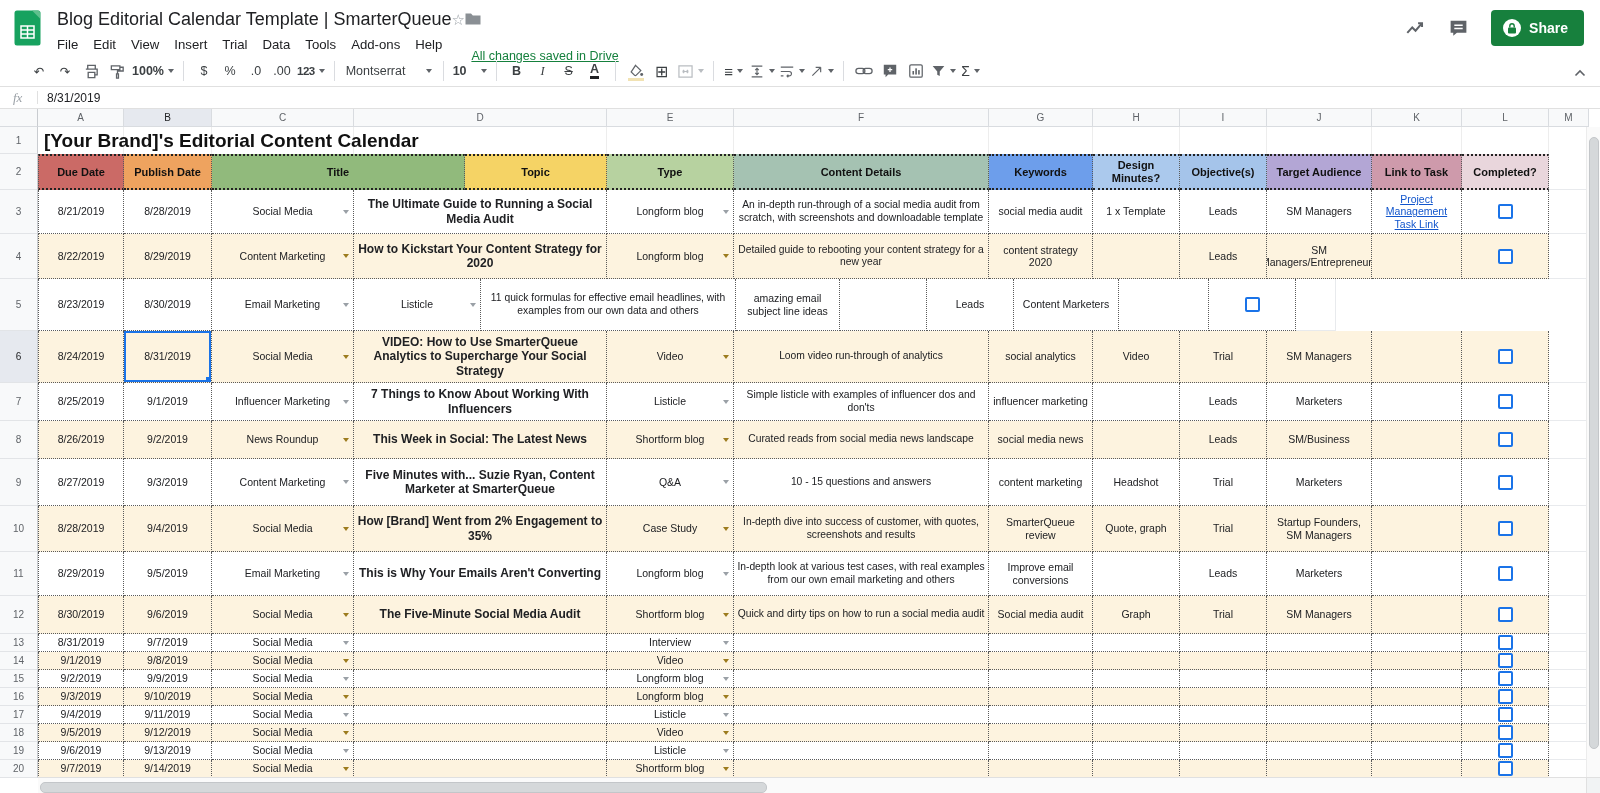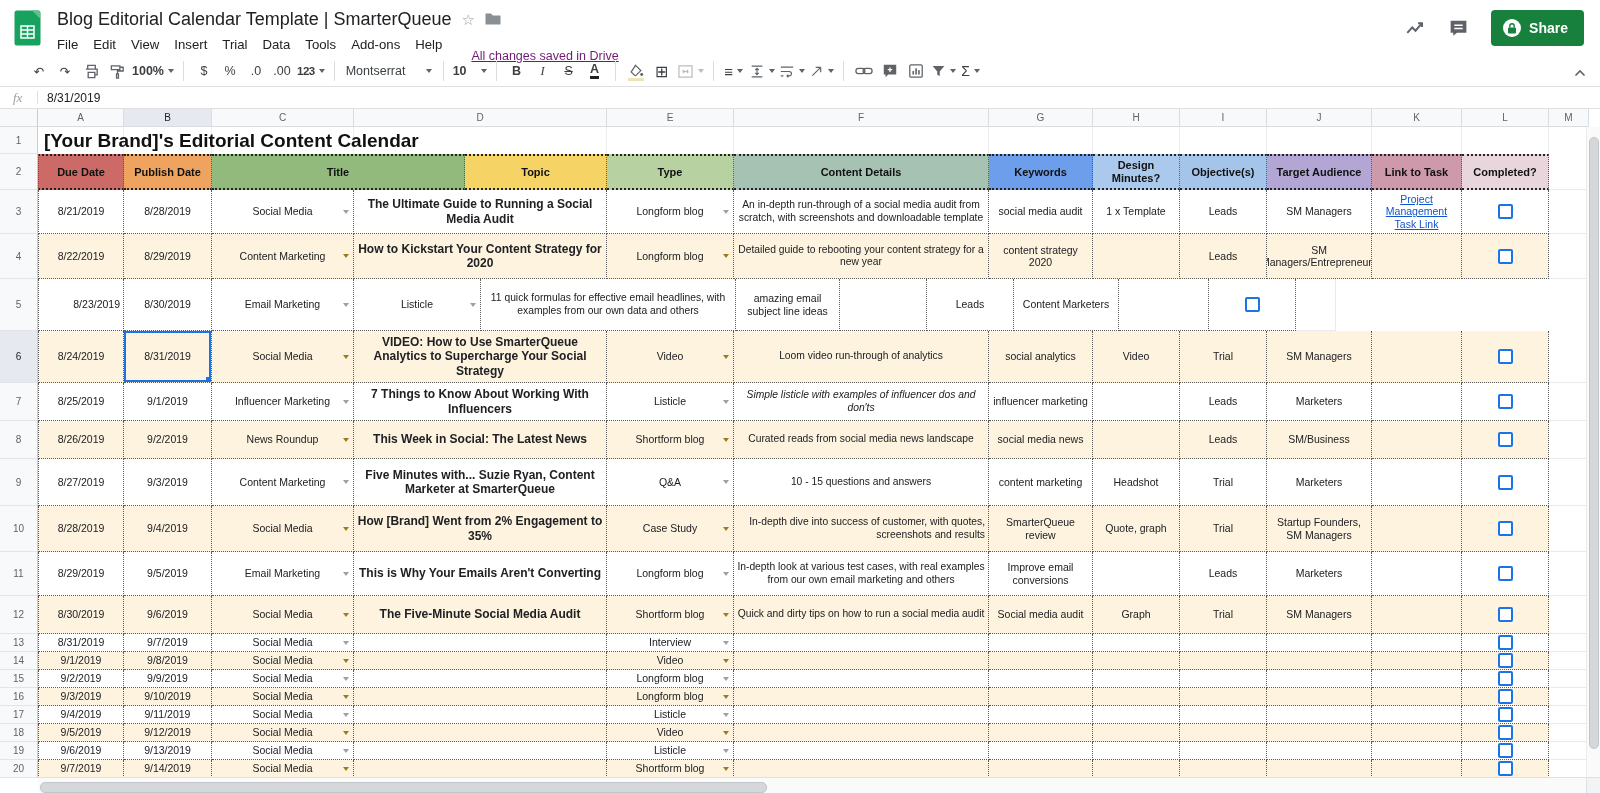--- a/index.html
+++ b/index.html
@@ -3,27 +3,27 @@
 <meta charset="utf-8">
 <style>
   html,body{margin:0;padding:0;background:#fff;}
   .app{width:1600px;height:793px;position:relative;overflow:hidden;background:#fff;
        font-family:"Liberation Sans",sans-serif;color:#202124;}
 
   
   .topbar{height:56px;display:flex;align-items:flex-start;position:relative;}
   .logo{margin:10px 0 0 14px;flex:none;}
   .tb-main{margin-left:16px;margin-top:8px;}
-  .title-row{display:flex;align-items:center;gap:10px;height:22px;}
+  .title-row{display:flex;align-items:center;height:22px;}
   .doc-title{font-size:18px;color:#202124;}
   .star{font-size:15px;color:#9aa0a6;line-height:1;}
   .menubar{display:flex;align-items:center;height:24px;margin-top:2px;}
   .menubar [data-repeat]{display:contents;}
   .menu-item{font-size:13.2px;color:#202124;margin-right:15px;cursor:default;}
-  .saved{font-size:12.5px;color:#701a75;text-decoration:underline;margin-left:14px;margin-top:24px;}
+  .saved{font-size:12.5px;color:#15803d;text-decoration:underline;margin-left:14px;margin-top:24px;}
   .tb-right{position:absolute;right:16px;top:10px;display:flex;align-items:center;gap:22px;}
   .share{display:flex;align-items:center;gap:8px;height:36px;padding:0 16px 0 12px;border:none;
          border-radius:4px;color:#fff;font-size:14px;font-weight:bold;font-family:inherit;}
   .lockcircle{width:18px;height:18px;border-radius:50%;background:#fff;display:flex;align-items:center;justify-content:center;}
 
   
   .toolbar{height:30px;display:flex;align-items:center;padding-left:26px;border-bottom:1px solid #e0e0e0;position:relative;}
   .tbtn{height:24px;min-width:22px;display:flex;align-items:center;justify-content:center;
         color:#3c4043;font-size:12.5px;margin:0 2px;border-radius:2px;position:relative;}
   .tbtn.wide{min-width:30px;font-weight:bold;}
@@ -381,21 +381,21 @@
             <span class="ctext">SM Managers/Entrepreneurs</span>
           </div>
           <div class="cell c-link" style="width: 90px;"></div>
           <div class="cell c-check" style="width: 87px;">
             <div class="checkbox"></div>
           </div>
           <div class="mcell" style="width: 40px;"></div>
         </div>
         <div class="row" style="height: 52px;">
           <div class="gut">5</div>
-          <div class="cell c-due first" style="width: 86px; justify-content: flex-end;">
+          <div class="cell c-due first" style="width: 86px;">
             <span class="ctext">8/23/2019</span>
           </div>
           <div class="cell c-pub" style="width: 88px;">
             <span class="ctext">8/30/2019</span>
           </div>
           <div class="cell c-topic" style="width: 142px;">
             <span class="ctext">Email Marketing</span>
             <span class="dd"></span>
           </div>
           <div class="cell c-type" style="width: 127px;">
@@ -474,21 +474,21 @@
             <span class="ctext">Influencer Marketing</span>
             <span class="dd"></span>
           </div>
           <div class="cell c-title" style="width: 253px;">
             <span class="ctext">7 Things to Know About Working With Influencers</span>
           </div>
           <div class="cell c-type" style="width: 127px;">
             <span class="ctext">Listicle</span>
             <span class="dd"></span>
           </div>
-          <div class="cell c-details" style="width: 255px; font-style: italic;">
+          <div class="cell c-details" style="width: 255px;">
             <span class="ctext">Simple listicle with examples of influencer dos and don'ts</span>
           </div>
           <div class="cell c-keywords" style="width: 104px;">
             <span class="ctext">influencer marketing</span>
           </div>
           <div class="cell c-design" style="width: 87px;"></div>
           <div class="cell c-objective" style="width: 87px;">
             <span class="ctext">Leads</span>
           </div>
           <div class="cell c-audience" style="width: 105px;">
@@ -590,21 +590,21 @@
             <span class="ctext">Social Media</span>
             <span class="dd"></span>
           </div>
           <div class="cell c-title" style="width: 253px;">
             <span class="ctext">How [Brand] Went from 2% Engagement to 35%</span>
           </div>
           <div class="cell c-type" style="width: 127px;">
             <span class="ctext">Case Study</span>
             <span class="dd"></span>
           </div>
-          <div class="cell c-details" style="width: 255px; text-align: right;">
+          <div class="cell c-details" style="width: 255px;">
             <span class="ctext">In-depth dive into success of customer, with quotes, screenshots and results</span>
           </div>
           <div class="cell c-keywords" style="width: 104px;">
             <span class="ctext">SmarterQueue review</span>
           </div>
           <div class="cell c-design" style="width: 87px;">
             <span class="ctext">Quote, graph</span>
           </div>
           <div class="cell c-objective" style="width: 87px;">
             <span class="ctext">Trial</span>

